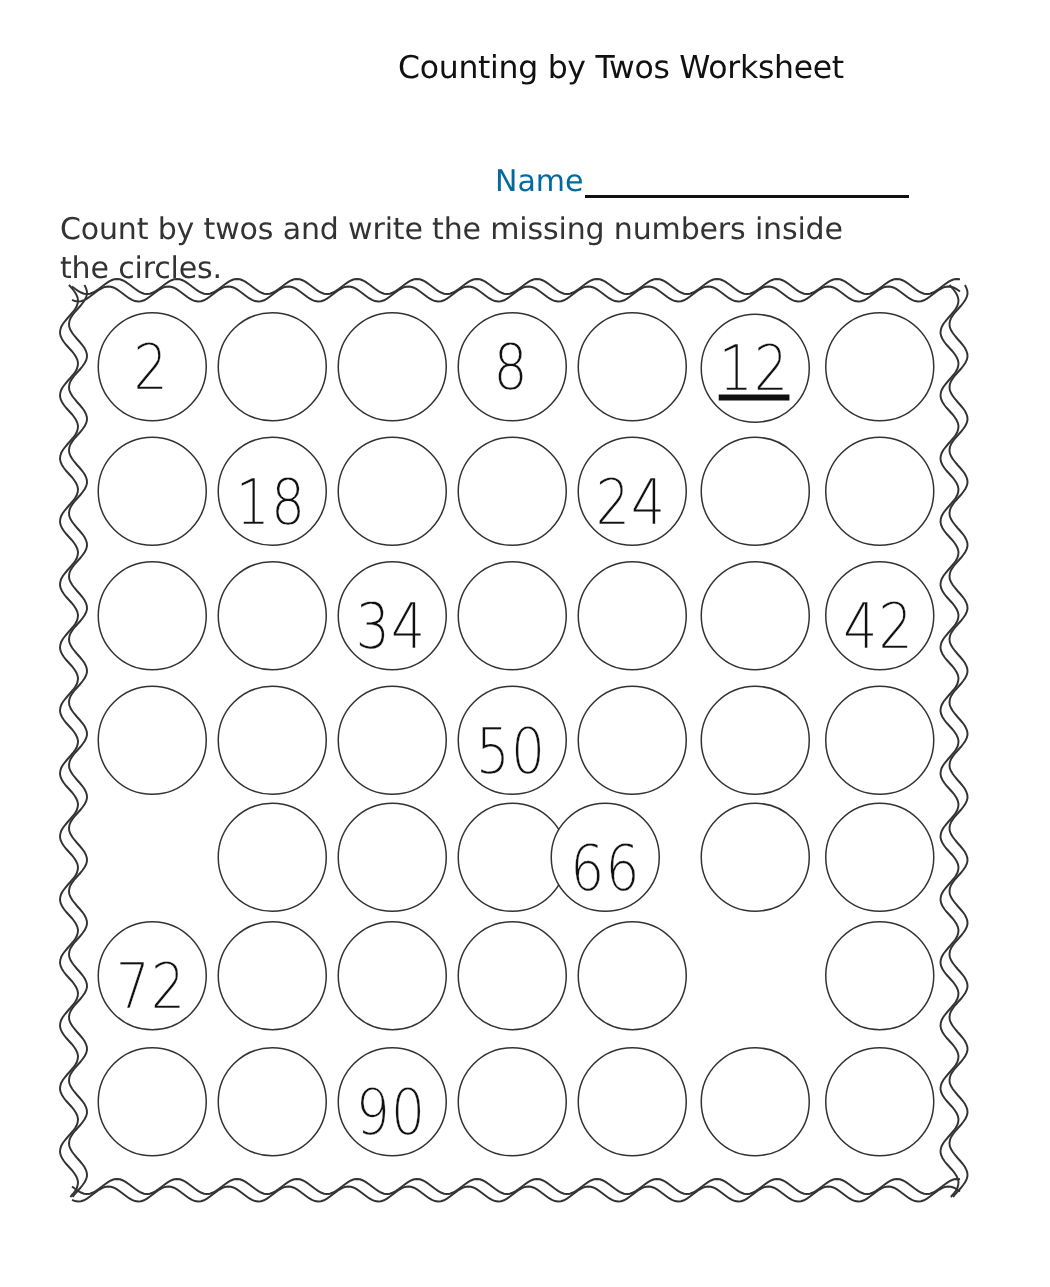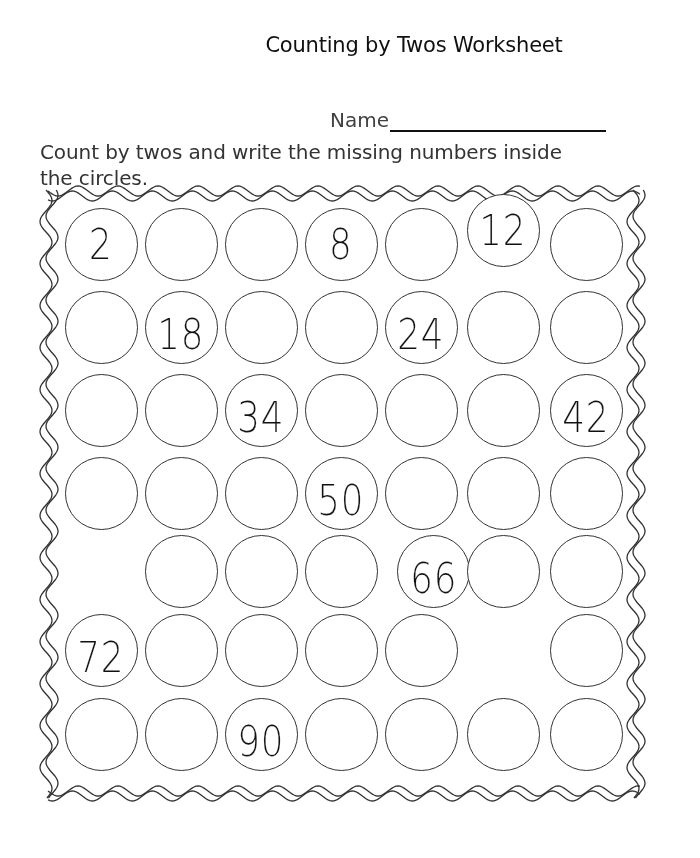--- a/index.html
+++ b/index.html
@@ -1,19 +1,19 @@
 <!DOCTYPE html>
 <html><head>
 <meta charset="utf-8">
 <style>
   html, body { margin: 0; padding: 0; background: #ffffff; }
   body { width: 700px; height: 858px; position: relative; overflow: hidden; font-family: "DejaVu Sans", sans-serif; color: #111; }
   .title { position: absolute; left: 0; width: 700px; top: 33px; text-align: center; font-size: 21px; padding-left: 128px; box-sizing: border-box; letter-spacing: -0.2px; color: #111; }
   .name-row { position: absolute; left: 330px; top: 108px; display: flex; align-items: flex-end; }
-  .name-label { font-size: 20px; color: #404040; }
+  .name-label { font-size: 20px; color: #0369a1; }
   .name-line { width: 216px; border-bottom: 2px solid #111; height: 22px; margin-left: 1px; }
   .instructions { position: absolute; left: 40px; top: 139px; width: 560px; font-size: 20px; line-height: 26px; color: #333; letter-spacing: -0.1px; }
   .frame { position: absolute; left: 0; top: 0; width: 700px; height: 858px; pointer-events: none; }
   .grid { position: absolute; left: 0; top: 0; width: 700px; height: 858px; }
   .cell { position: absolute; width: 73px; height: 73px; border: 1.4px solid #333; border-radius: 50%; box-sizing: border-box; display: flex; align-items: center; justify-content: center; background: #fff; }
   .cell .num { font-family: "DejaVu Sans", sans-serif; font-weight: 200; font-size: 42px; color: #111; letter-spacing: 1px; transform: scaleX(0.85); -webkit-text-stroke: 0.2px #fff; }
   .cell.low .num { margin-top: 14px; }
 </style>
 </head>
 <body>
@@ -50,21 +50,21 @@
       </div>
       <div class="cell" style="left: 224.5px; top: 207.5px;">
         <span class="num"></span>
       </div>
       <div class="cell" style="left: 304.5px; top: 207.5px;">
         <span class="num">8</span>
       </div>
       <div class="cell" style="left: 384.5px; top: 207.5px;">
         <span class="num"></span>
       </div>
-      <div class="cell" style="left: 466.5px; top: 194px;">
+      <div class="cell" style="left: 466.5px; top: 209px; text-decoration: underline;">
         <span class="num">12</span>
       </div>
       <div class="cell" style="left: 549.5px; top: 207.5px;">
         <span class="num"></span>
       </div>
       <div class="cell" style="left: 64.5px; top: 290.5px;">
         <span class="num"></span>
       </div>
       <div class="cell low" style="left: 144.5px; top: 290.5px;">
         <span class="num">18</span>
@@ -128,21 +128,21 @@
       </div>
       <div class="cell" style="left: 144.5px; top: 534.5px;">
         <span class="num"></span>
       </div>
       <div class="cell" style="left: 224.5px; top: 534.5px;">
         <span class="num"></span>
       </div>
       <div class="cell" style="left: 304.5px; top: 534.5px;">
         <span class="num"></span>
       </div>
-      <div class="cell low" style="left: 397px; top: 534.5px; text-align: right;">
+      <div class="cell low" style="left: 367px; top: 534.5px; text-align: right;">
         <span class="num">66</span>
       </div>
       <div class="cell" style="left: 466.5px; top: 534.5px;">
         <span class="num"></span>
       </div>
       <div class="cell" style="left: 549.5px; top: 534.5px;">
         <span class="num"></span>
       </div>
       <div class="cell low" style="left: 64.5px; top: 613.5px; justify-content: center;">
         <span class="num">72</span>

